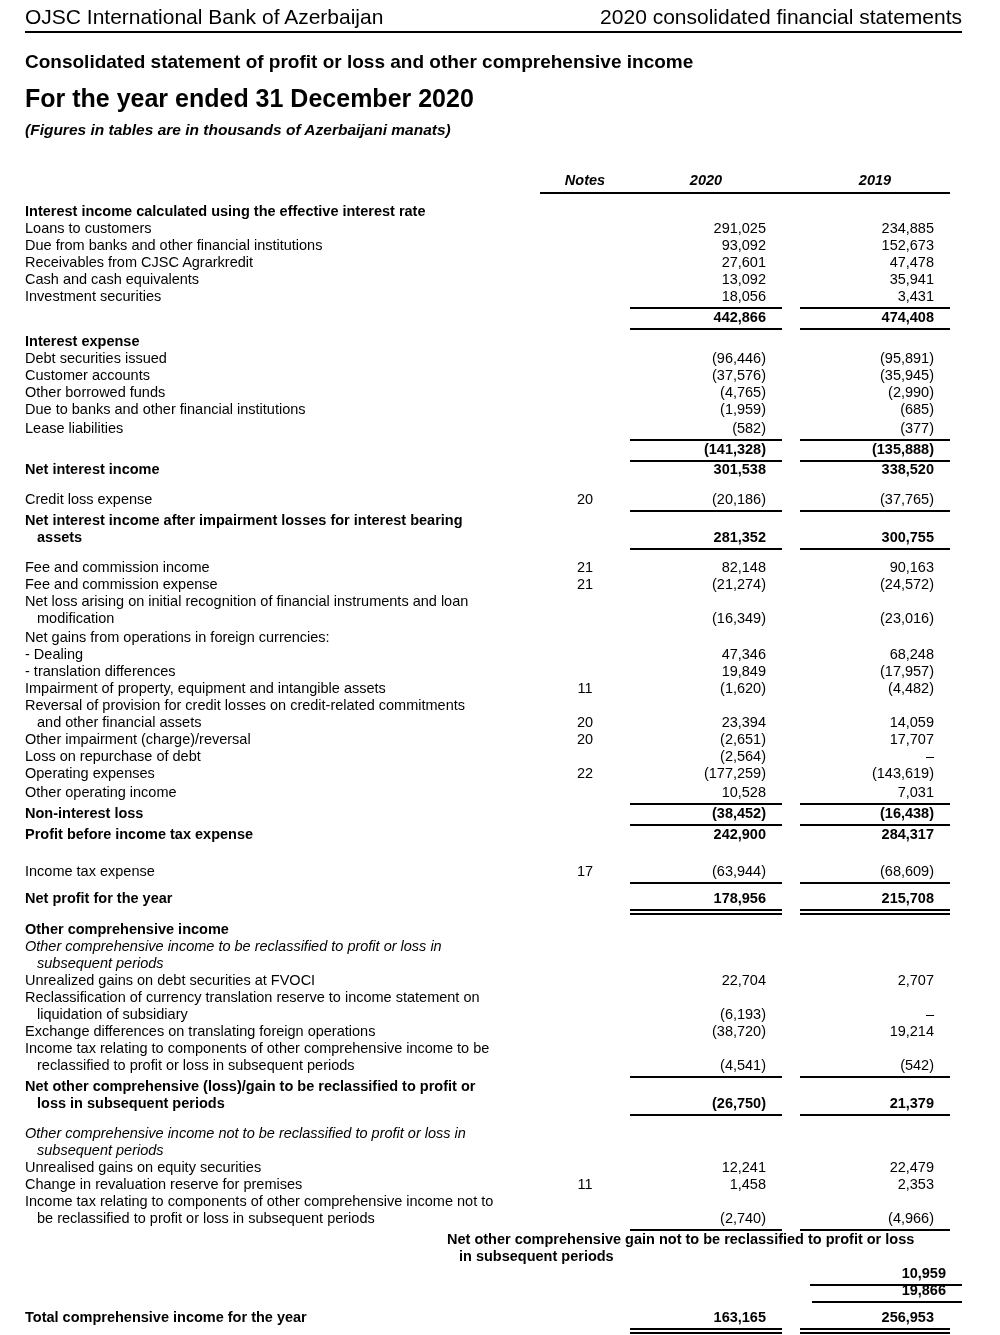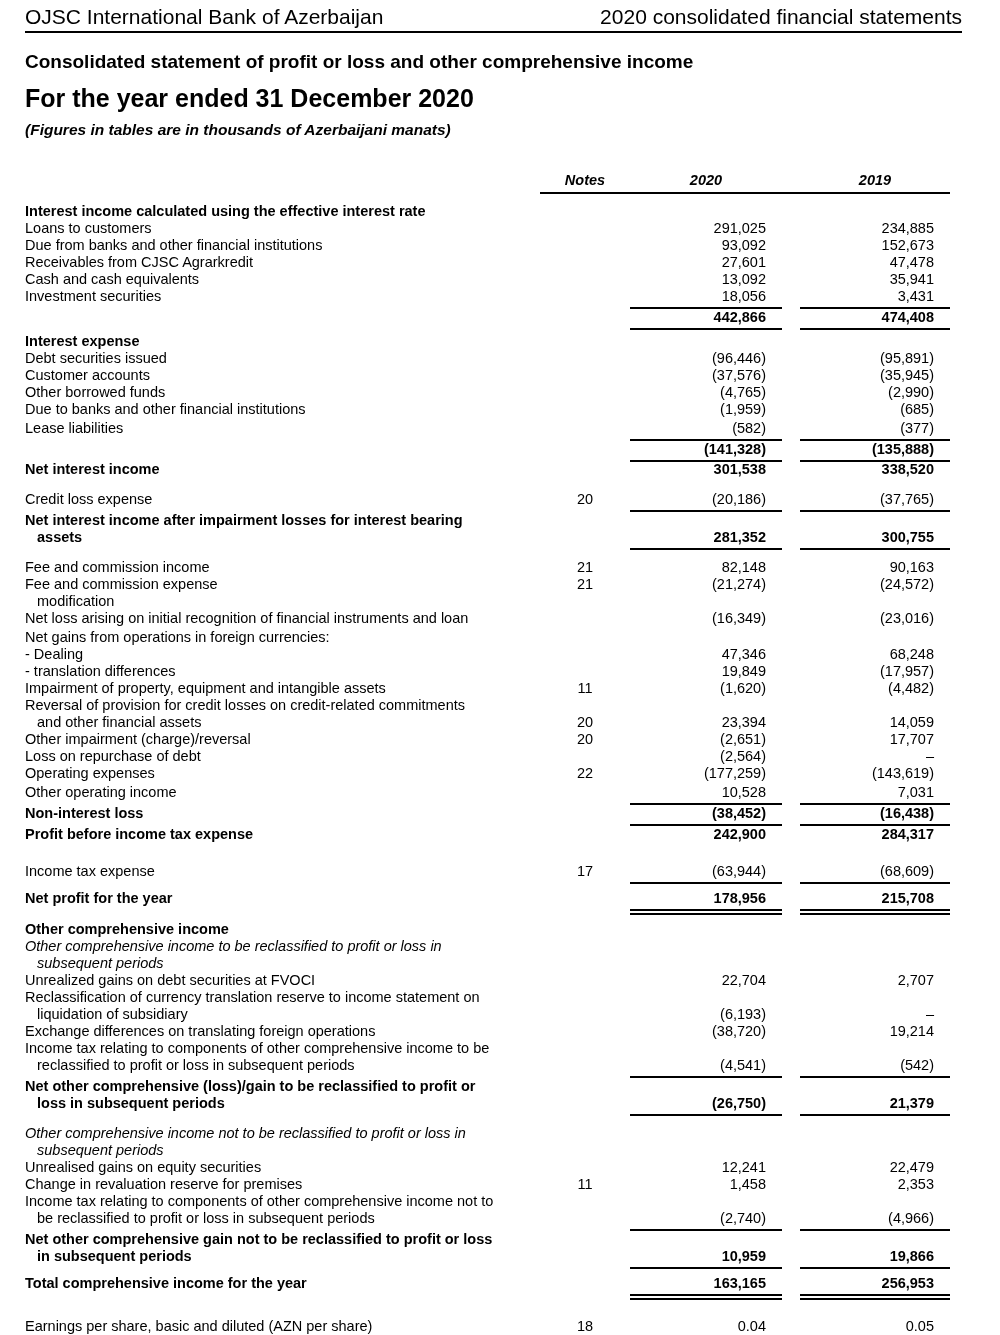--- a/index.html
+++ b/index.html
@@ -201,22 +201,22 @@
         <div class="row">
           <div class="c-label">
             <div class="lbl-line">Fee and commission expense</div>
           </div>
           <div class="c-note">21</div>
           <div class="c-val v2020">(21,274)</div>
           <div class="c-val v2019">(24,572)</div>
         </div>
         <div class="row">
           <div class="c-label">
+            <div class="lbl-line">Net loss arising on initial recognition of financial instruments and loan</div>
             <div class="lbl-line ind">modification</div>
-            <div class="lbl-line">Net loss arising on initial recognition of financial instruments and loan</div>
           </div>
           <div class="c-note"></div>
           <div class="c-val v2020">(16,349)</div>
           <div class="c-val v2019">(23,016)</div>
         </div>
         <div class="row" style="margin-top: 2px;">
           <div class="c-label">
             <div class="lbl-line">Net gains from operations in foreign currencies:</div>
           </div>
           <div class="c-note"></div>
@@ -407,21 +407,21 @@
         </div>
         <div class="row">
           <div class="c-label">
             <div class="lbl-line">Income tax relating to components of other comprehensive income not to</div>
             <div class="lbl-line ind">be reclassified to profit or loss in subsequent periods</div>
           </div>
           <div class="c-note"></div>
           <div class="c-val v2020 u1">(2,740)</div>
           <div class="c-val v2019 u1">(4,966)</div>
         </div>
-        <div class="row bold" style="margin-top: 4px;">
+        <div class="row bold" style="margin-top: 4px; flex-direction: column;">
           <div class="c-label">
             <div class="lbl-line">Net other comprehensive gain not to be reclassified to profit or loss</div>
             <div class="lbl-line ind">in subsequent periods</div>
           </div>
           <div class="c-note"></div>
           <div class="c-val v2020 u1">10,959</div>
           <div class="c-val v2019 u1">19,866</div>
         </div>
         <div class="row bold" style="margin-top: 10px;">
           <div class="c-label">

